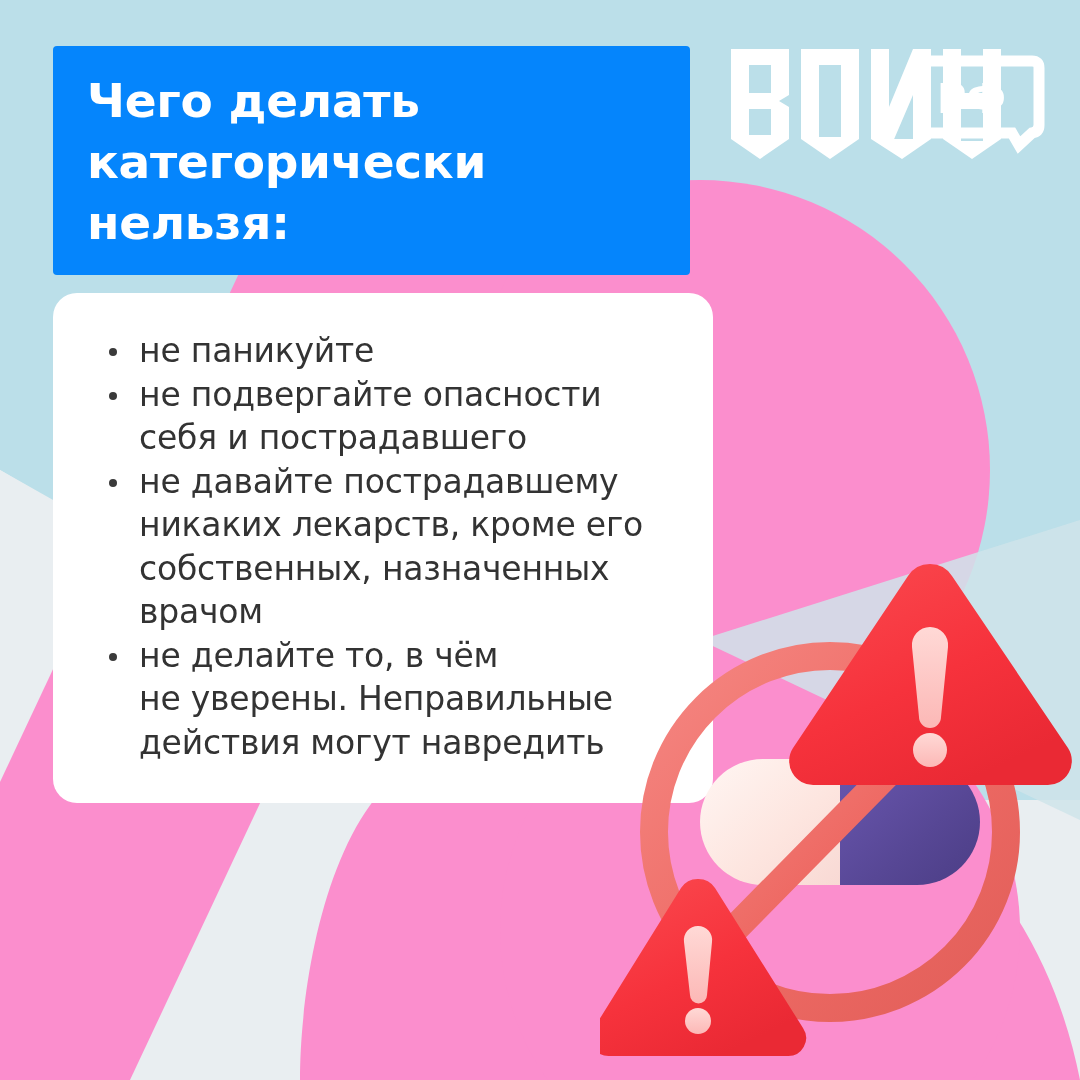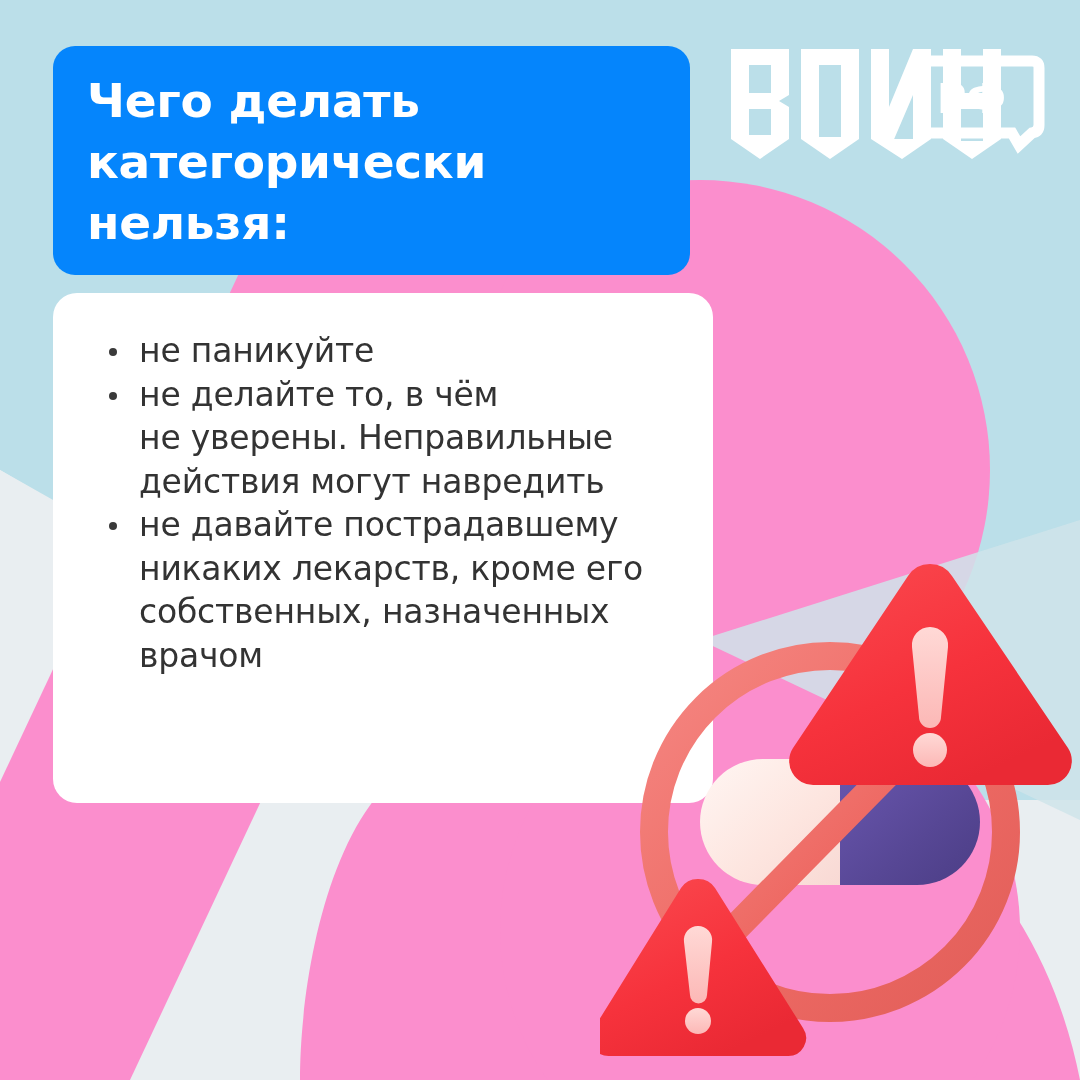--- a/index.html
+++ b/index.html
@@ -15,21 +15,21 @@
   
   .bg { position:absolute; inset:0; overflow:hidden; z-index:0; }
   .bg-svg { position:absolute; inset:0; width:1080px; height:1080px; display:block; }
 
   
   .title-box{
     position:absolute;
     left:53px; top:46px;
     width:637px; height:229px;
     background:#0585fc;
-    border-radius:22px;
+    border-radius:4px;
     z-index:5;
     display:flex;
     align-items:flex-start;
     padding:24px 34px 0 34px;
   }
   .title-text{
     color:#ffffff;
     font-size:47px;
     line-height:61px;
     font-weight:bold;
@@ -147,27 +147,29 @@
     </g>
     <g fill="#ffffff">
       <text x="210" y="66" font-family="DejaVu Sans, sans-serif" font-size="40" font-weight="bold">РФ</text>
     </g>
   </svg>
 </div>
 
 <div class="card">
   <ul class="bullets">
     <li>не паникуйте</li>
-    <li>не делайте то, в чём
-не уверены. Неправильные
-действия могут навредить</li>
+    <li>не подвергайте опасности
+себя и пострадавшего</li>
     <li>не давайте пострадавшему
 никаких лекарств, кроме его
 собственных, назначенных
 врачом</li>
+    <li>не делайте то, в чём
+не уверены. Неправильные
+действия могут навредить</li>
   </ul>
 </div>
 
 <div class="illu">
   <svg viewBox="0 0 480 528" xmlns="http://www.w3.org/2000/svg">
     <defs>
       <linearGradient id="ringGrad" x1="0" y1="0" x2="1" y2="1">
         <stop offset="0%" stop-color="#f58782"></stop>
         <stop offset="55%" stop-color="#ee6a64"></stop>
         <stop offset="100%" stop-color="#e15e59"></stop>

